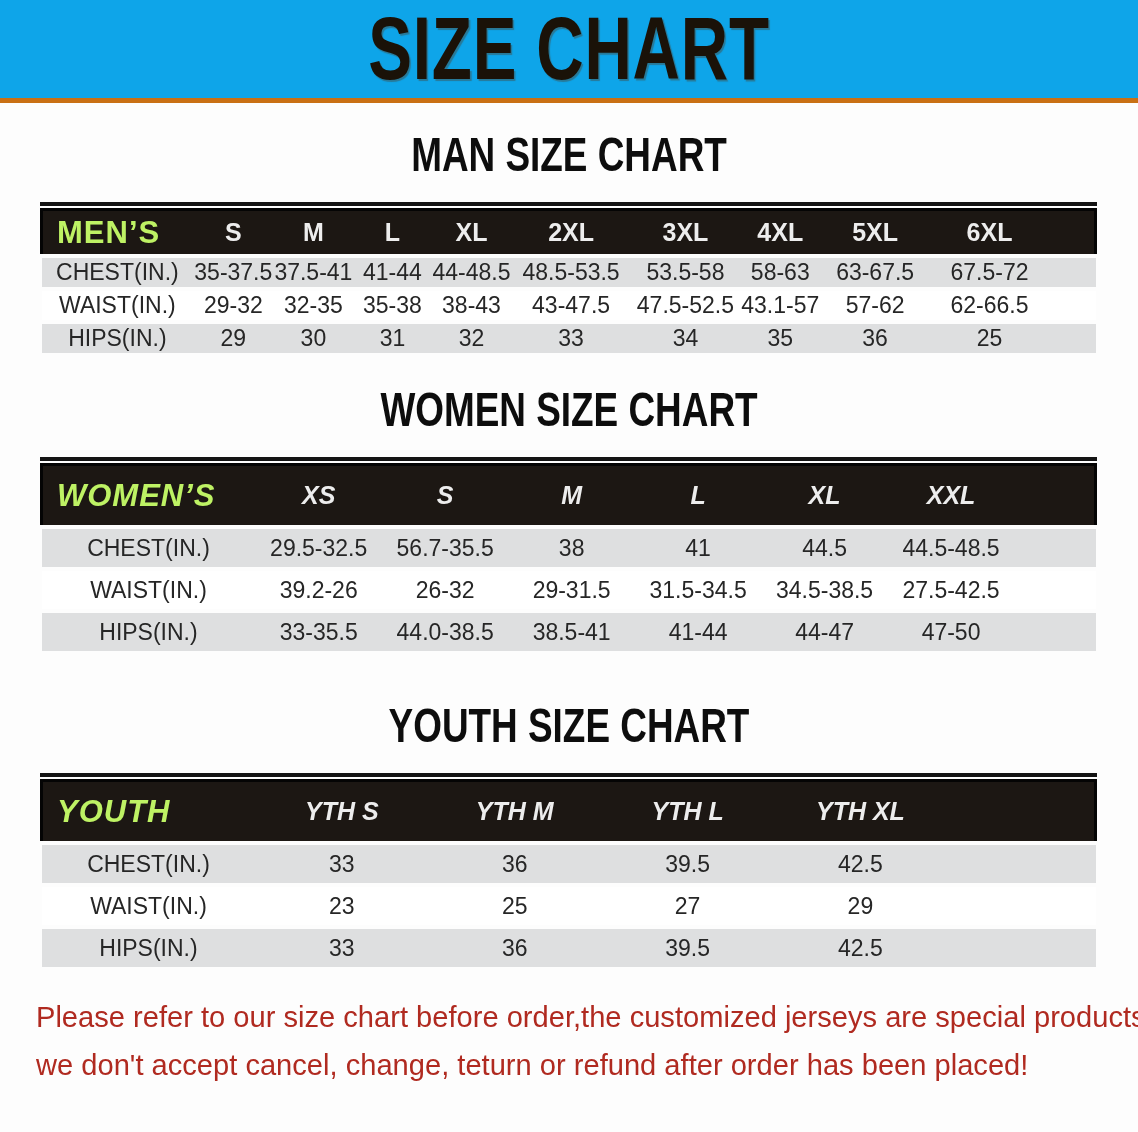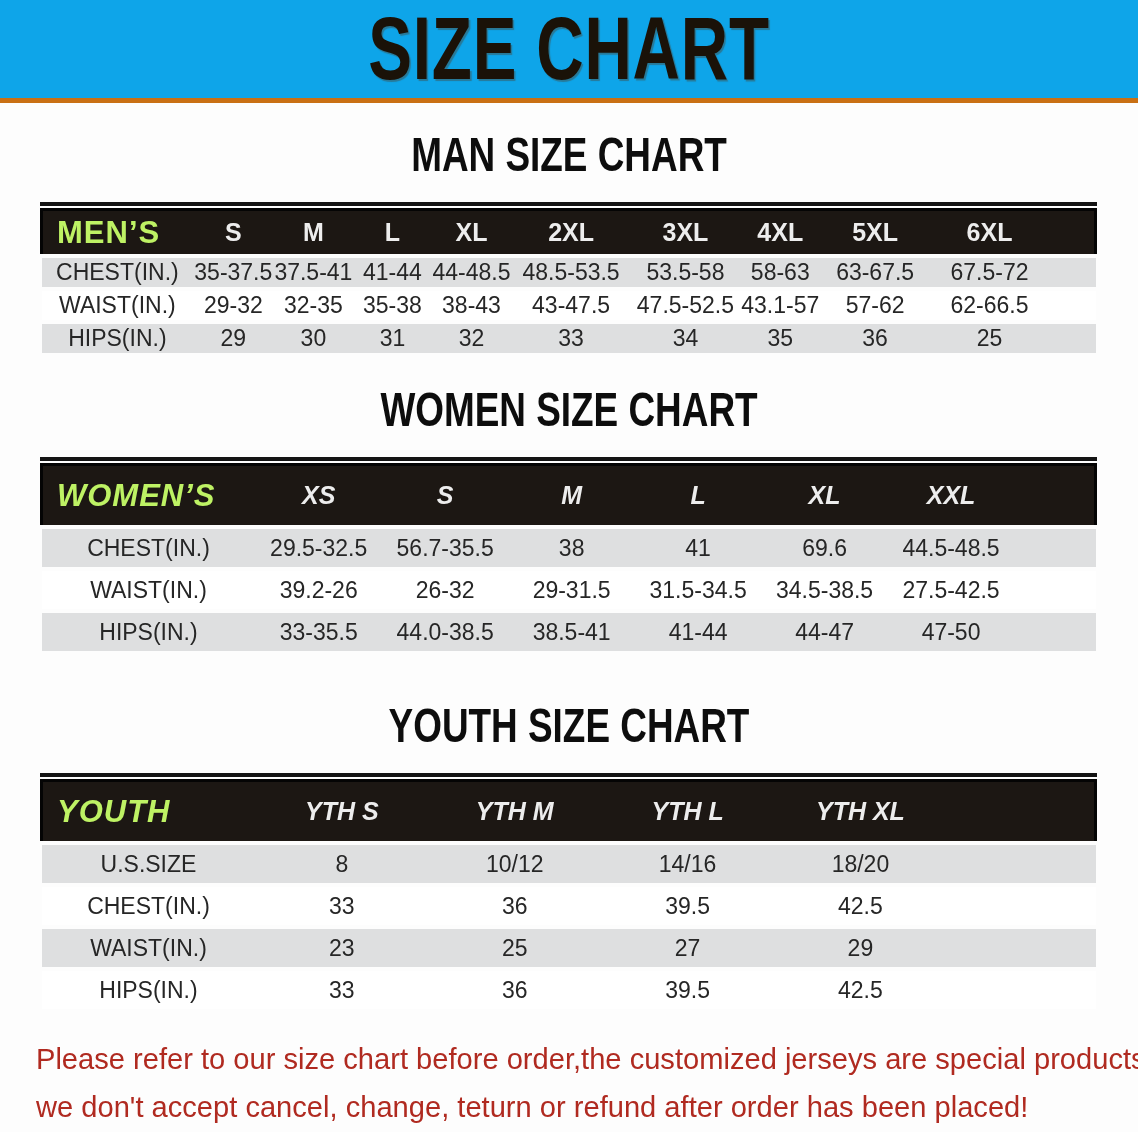--- a/index.html
+++ b/index.html
@@ -217,21 +217,21 @@
           <th></th>
         </tr>
       </thead>
       <tbody>
         <tr>
           <td>CHEST(IN.)</td>
           <td>29.5-32.5</td>
           <td>56.7-35.5</td>
           <td>38</td>
           <td>41</td>
-          <td>69.6</td>
+          <td>44.5</td>
           <td>44.5-48.5</td>
           <td></td>
         </tr>
         <tr>
           <td>WAIST(IN.)</td>
           <td>39.2-26</td>
           <td>26-32</td>
           <td>29-31.5</td>
           <td>31.5-34.5</td>
           <td>34.5-38.5</td>
@@ -267,28 +267,20 @@
           <th>YOUTH</th>
           <th>YTH S</th>
           <th>YTH M</th>
           <th>YTH L</th>
           <th>YTH XL</th>
           <th></th>
         </tr>
       </thead>
       <tbody>
         <tr>
-          <td>U.S.SIZE</td>
-          <td>8</td>
-          <td>10/12</td>
-          <td>14/16</td>
-          <td>18/20</td>
-          <td></td>
-        </tr>
-        <tr>
           <td>CHEST(IN.)</td>
           <td>33</td>
           <td>36</td>
           <td>39.5</td>
           <td>42.5</td>
           <td></td>
         </tr>
         <tr>
           <td>WAIST(IN.)</td>
           <td>23</td>

